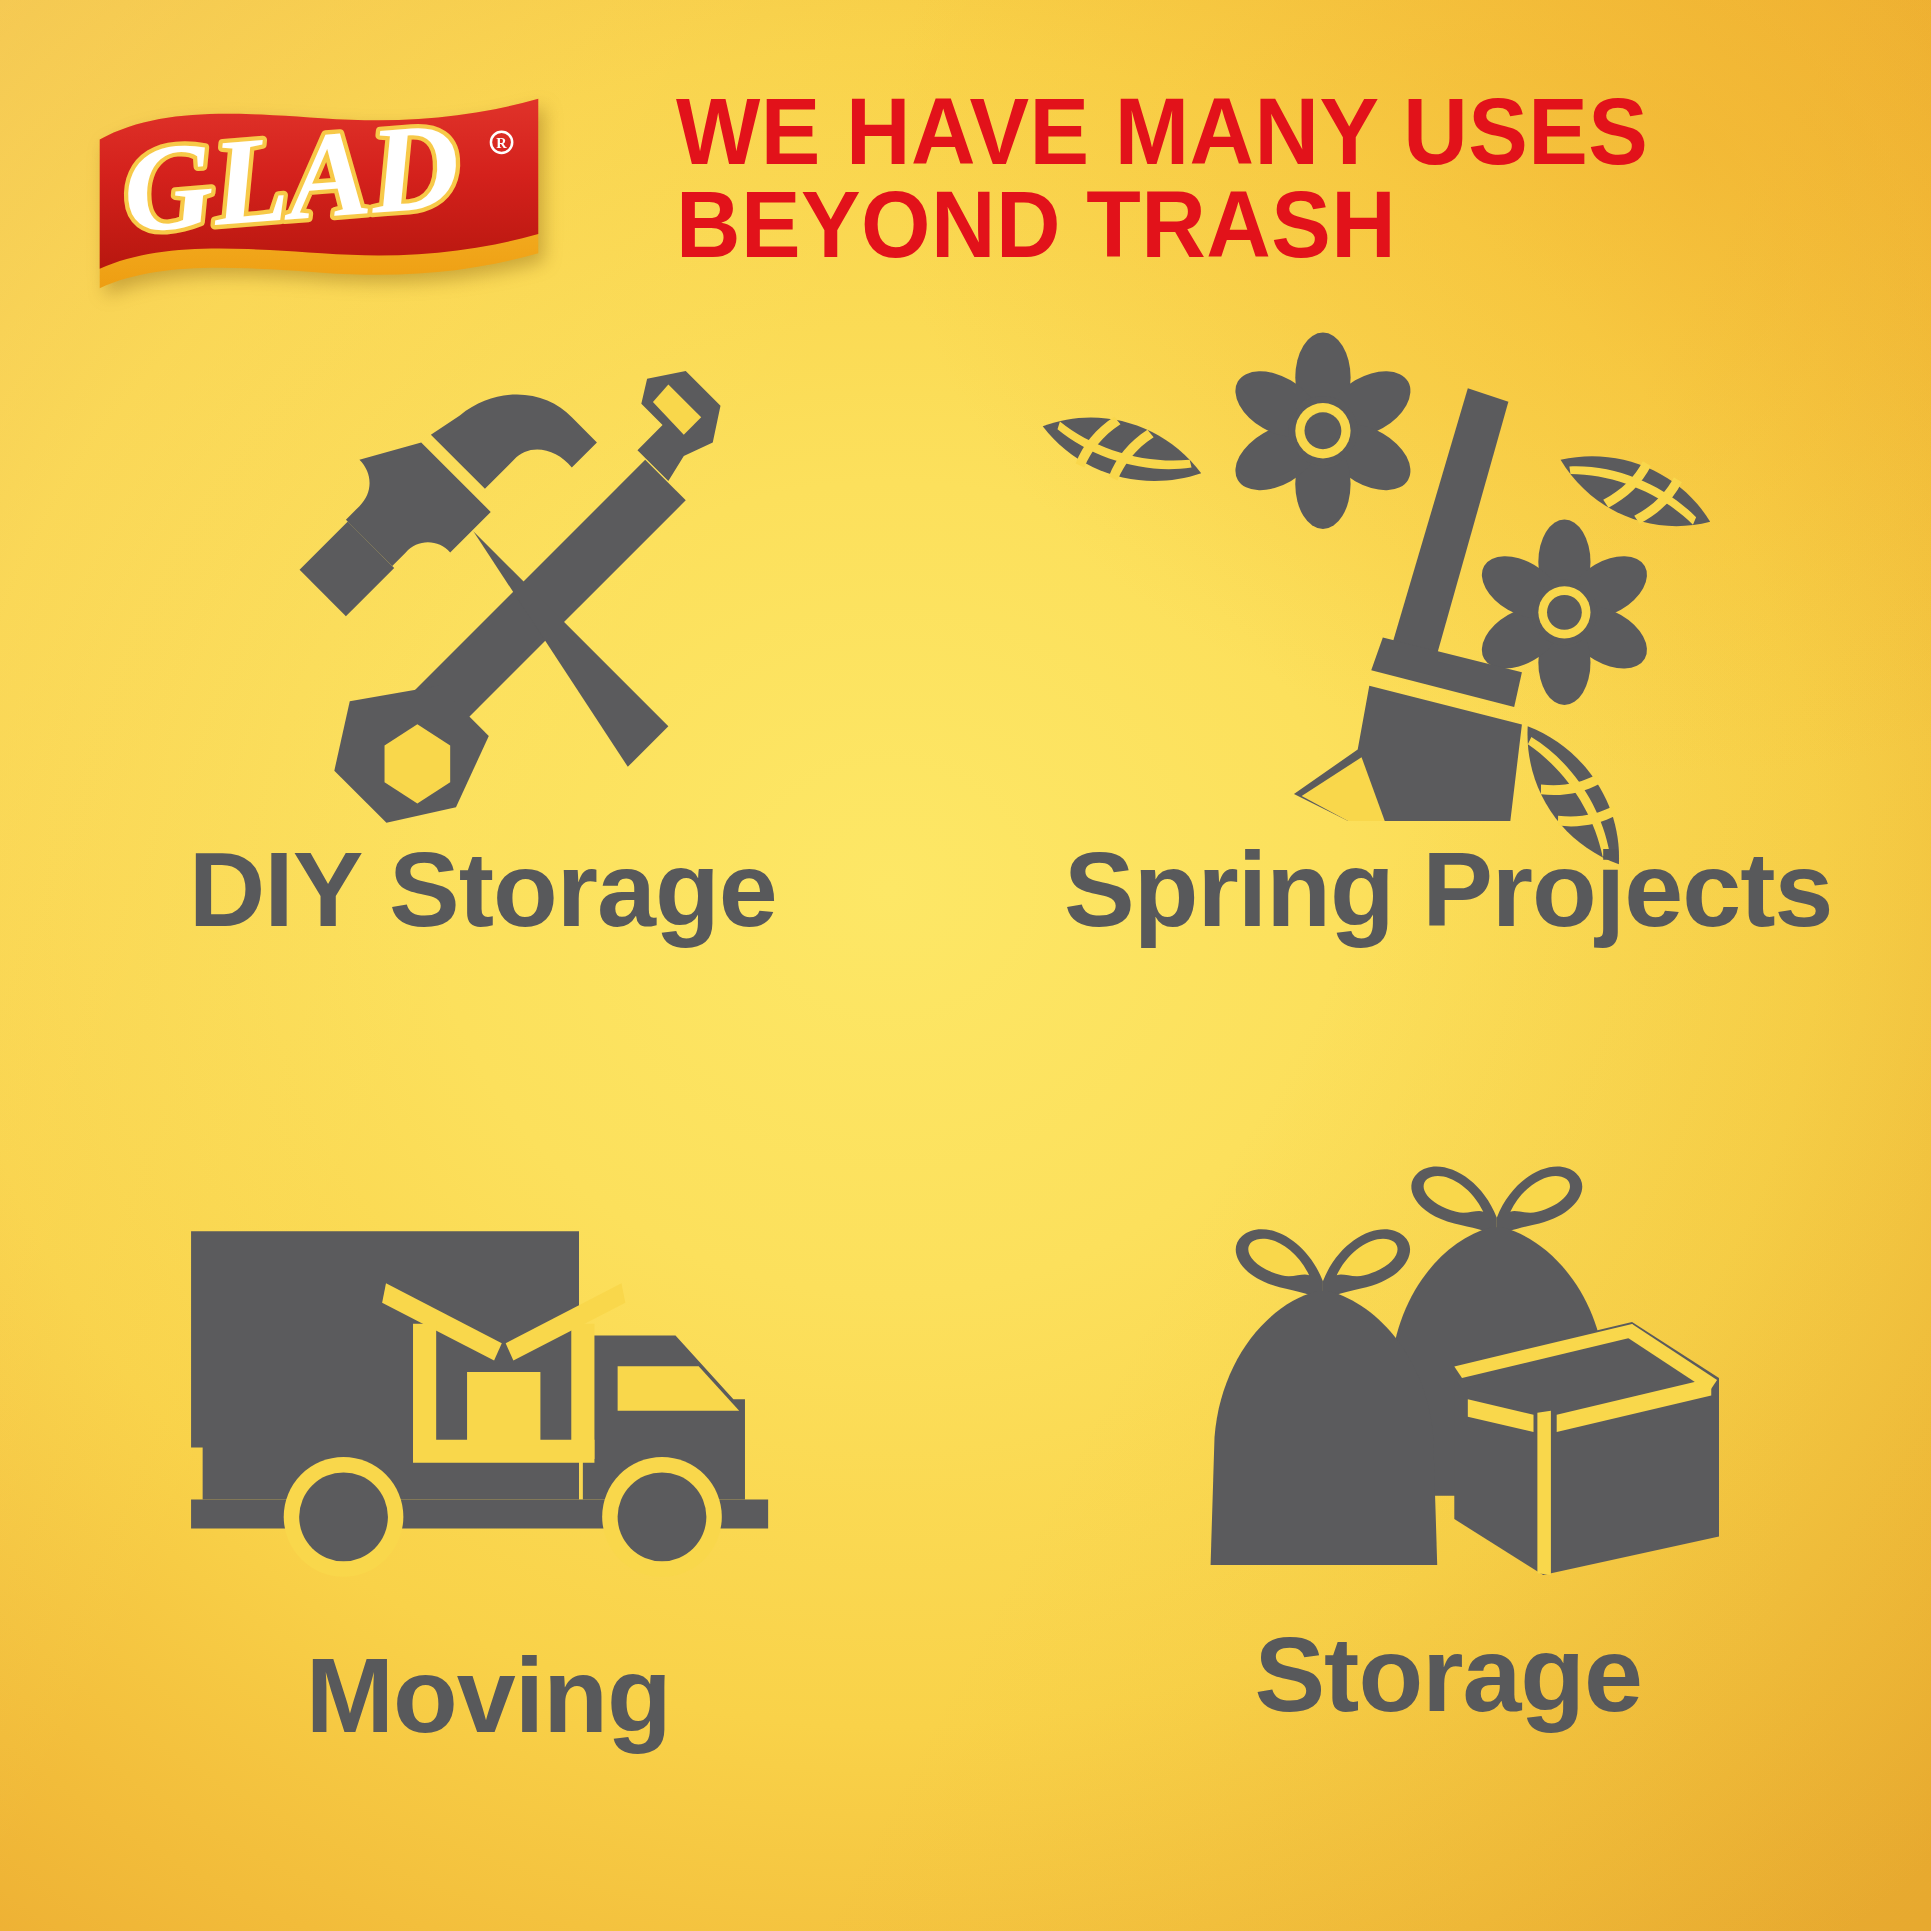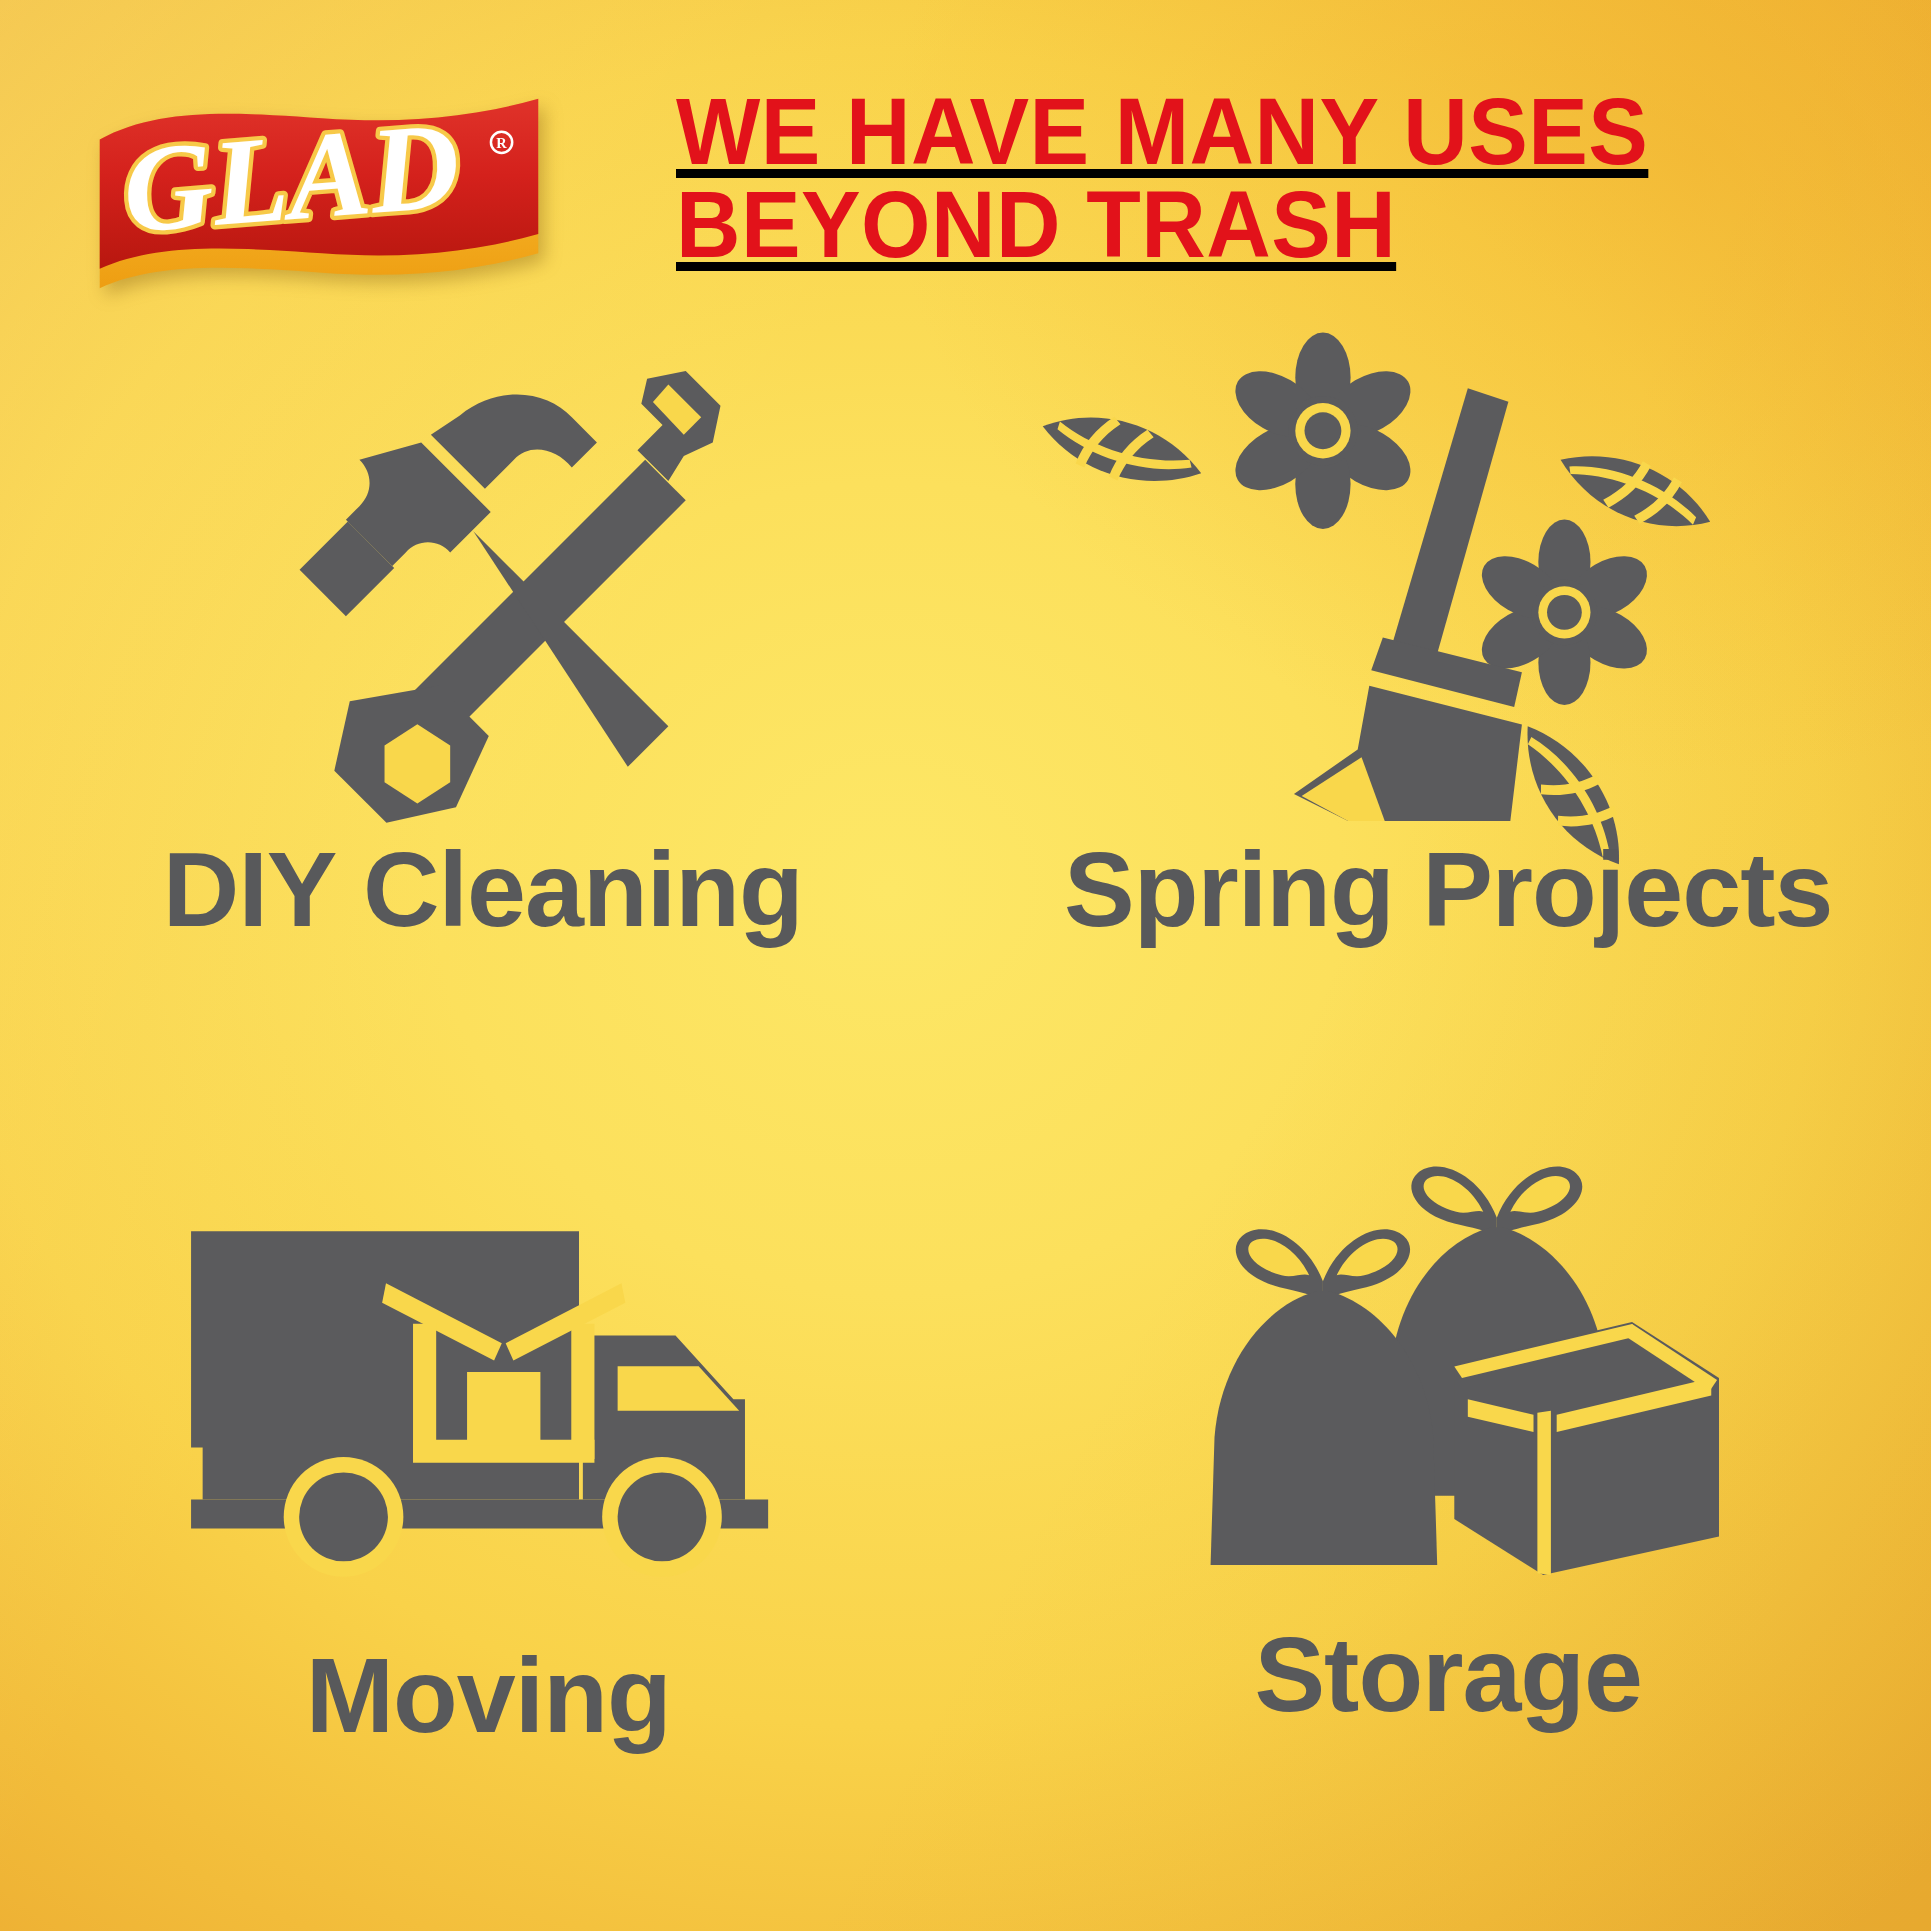--- a/index.html
+++ b/index.html
@@ -27,21 +27,21 @@
     pointer-events:none;
   }
 
   
   .header{position:absolute;left:0;top:0;width:1931px;height:348px;z-index:5;}
 
   .logo{position:absolute;left:92px;top:89px;width:454px;height:208px;}
   .logo svg{display:block;width:454px;height:208px;
     filter:drop-shadow(6.8px 8.7px 8.7px rgba(120,80,10,0.35));}
 
-  .headline{position:absolute;left:676px;top:85px;width:1139px;text-decoration:underline;}
+  .headline{position:absolute;left:676px;top:85px;width:1139px;}
   .headline .hl{
     display:block;color:#E2121A;
     font-family:"Liberation Sans Narrow","Liberation Sans",sans-serif;
     font-weight:700;font-size:94px;line-height:0.99;letter-spacing:0.5px;
     transform:scaleX(0.95);transform-origin:left center;white-space:nowrap;
   }
 
   
   .grid{position:absolute;left:0;top:367px;width:1931px;height:1564px;
     display:grid;grid-template-columns:1fr 1fr;grid-template-rows:1fr 1fr;z-index:4;}
@@ -145,21 +145,21 @@
                      C214,178 192,178 180,192
                      L166,206 L118,158 L132,144
                      C146,130 146,110 132,96 Z"></path>
 
             <path d="M120,160 L168,208 L118,258 L70,210 Z"></path>
 
             <path d="M250,170 L292,212 L452,372 L410,414 Z"></path>
           </g>
         </svg>
       </div>
-      <div class="cap">DIY Cleaning</div>
+      <div class="cap">DIY Storage</div>
     </div>
 
     <div class="cell c-spring">
       <div class="art">
         <svg width="541" height="454" viewBox="0 0 560 470" xmlns="http://www.w3.org/2000/svg">
           <defs>
 
             <g id="flower6">
               <g class="ink">
                 <ellipse cx="0" cy="-52" rx="27" ry="44"></ellipse>

